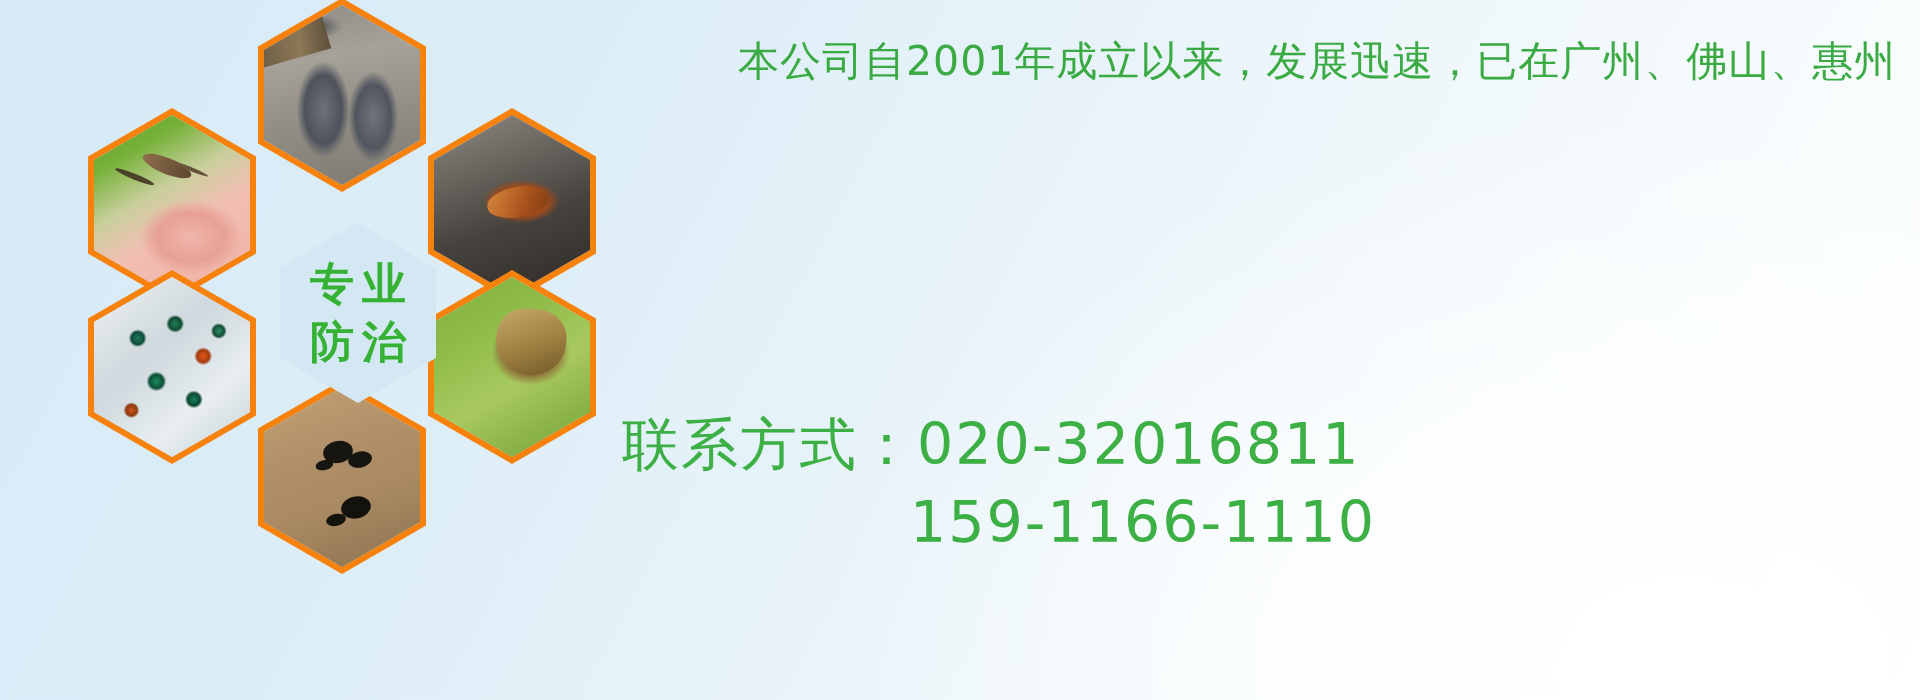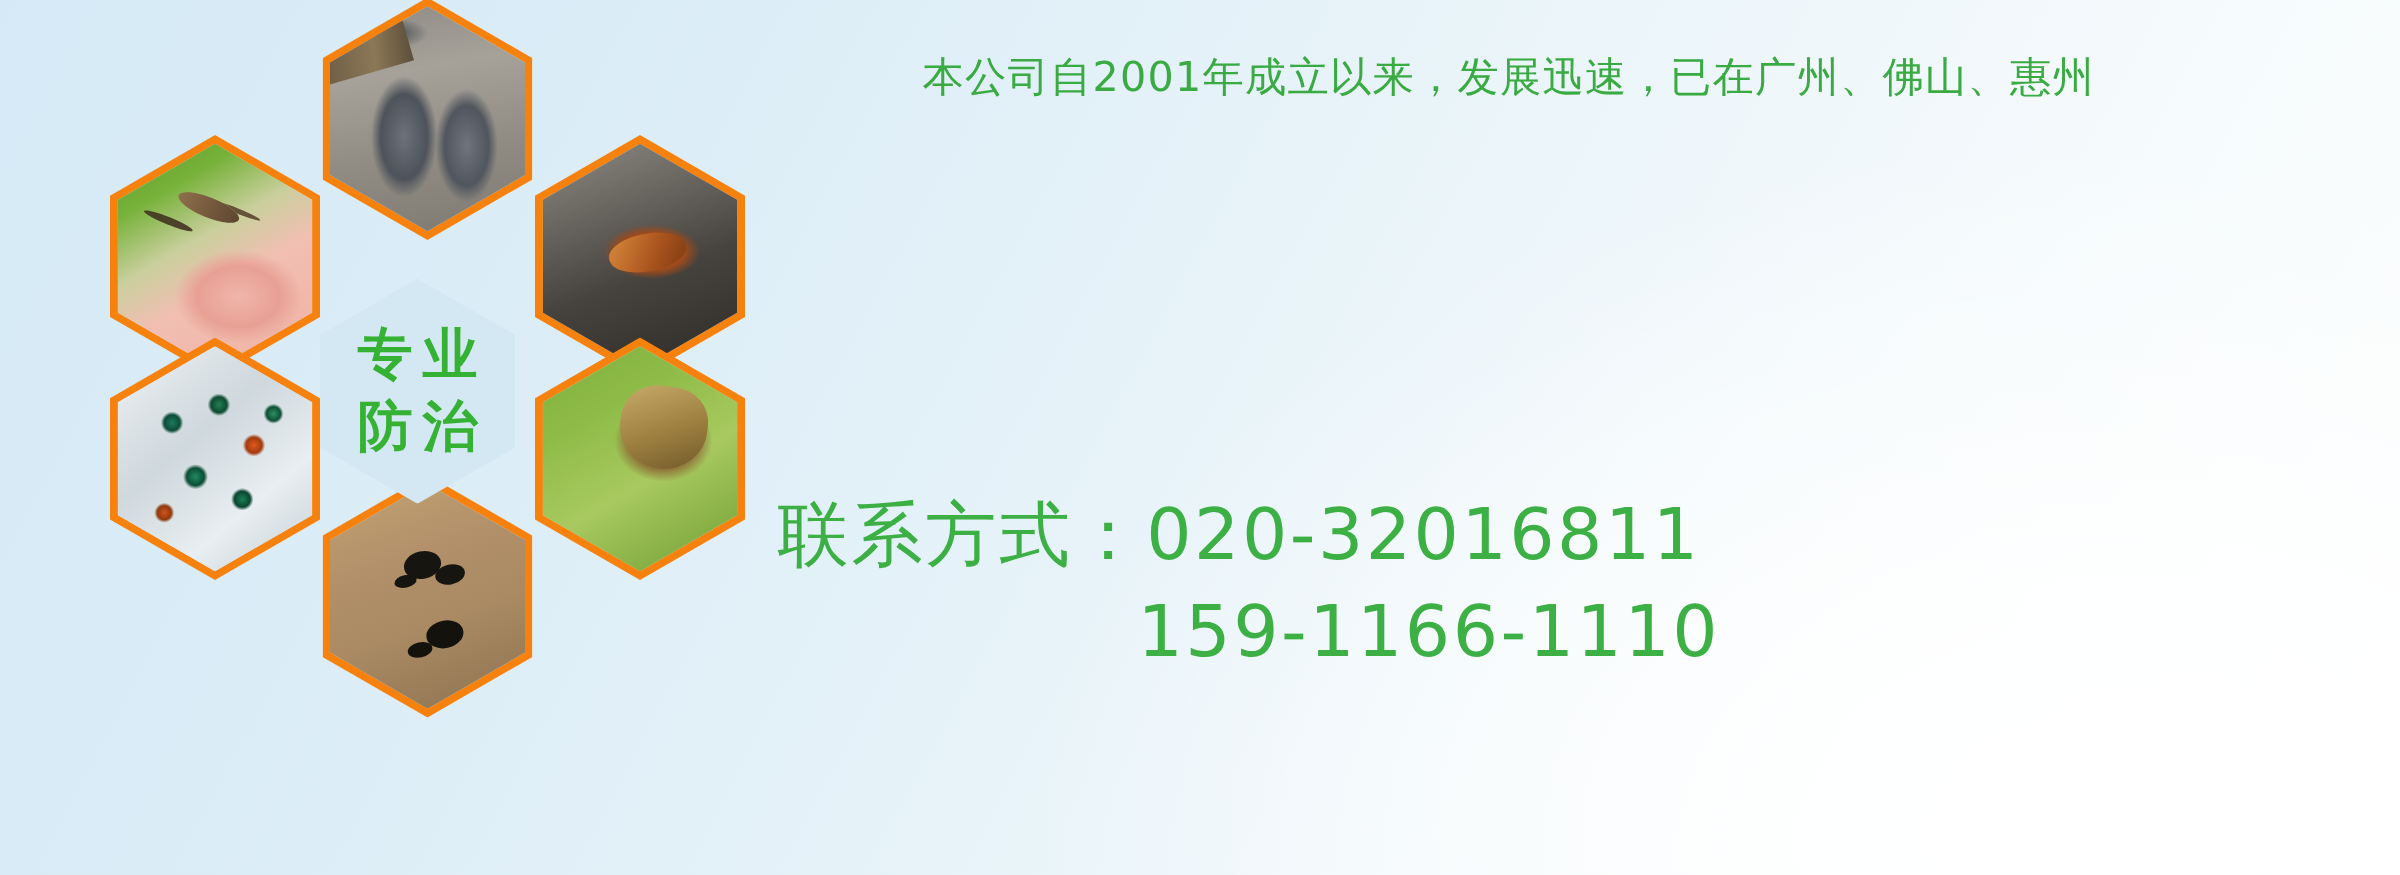--- a/index.html
+++ b/index.html
@@ -40,21 +40,21 @@
     overflow:hidden;
     position:relative;
     background:#cfe4ef;
   }
   .hex .inner > .art { position:absolute; inset:0; }
 
   
   .h-rat       { left:170px; top:4px; }
   .h-mosquito  { left:  0px; top:114px; }
   .h-cockroach { left:340px; top:114px; }
-  .h-center    { left:162px; top:222px; background:transparent; }
+  .h-center    { left:186px; top:222px; background:transparent; }
   .h-fly       { left:  0px; top:276px; }
   .h-stinkbug  { left:340px; top:276px; }
   .h-ant       { left:170px; top:386px; }
 
   .h-center .inner {
     background:#d3e8f3;
     display:flex; flex-direction:column;
     align-items:center; justify-content:center;
     gap:14px;
   }
@@ -147,31 +147,31 @@
   }
 
   
   #copy {
     position:absolute;
     left:672px; top:34px;
     width:1240px;
   }
   .body-line {
     color:#3AAA42;
-    font-size:33px;
+    font-size:41px;
     line-height:55px;
     letter-spacing:1px;
     font-family:"DejaVu Sans","Liberation Sans",sans-serif;
     white-space:nowrap;
   }
   .body-line.indent { text-indent:66px; }
 
   #contact {
     position:absolute;
-    left:622px; top:389px;
+    left:622px; top:405px;
     width:1290px;
   }
   .contact-line {
     color:#3CB044;
     font-size:57px;
     line-height:78px;
     letter-spacing:2px;
     font-family:"DejaVu Sans","Liberation Sans",sans-serif;
     white-space:nowrap;
   }

